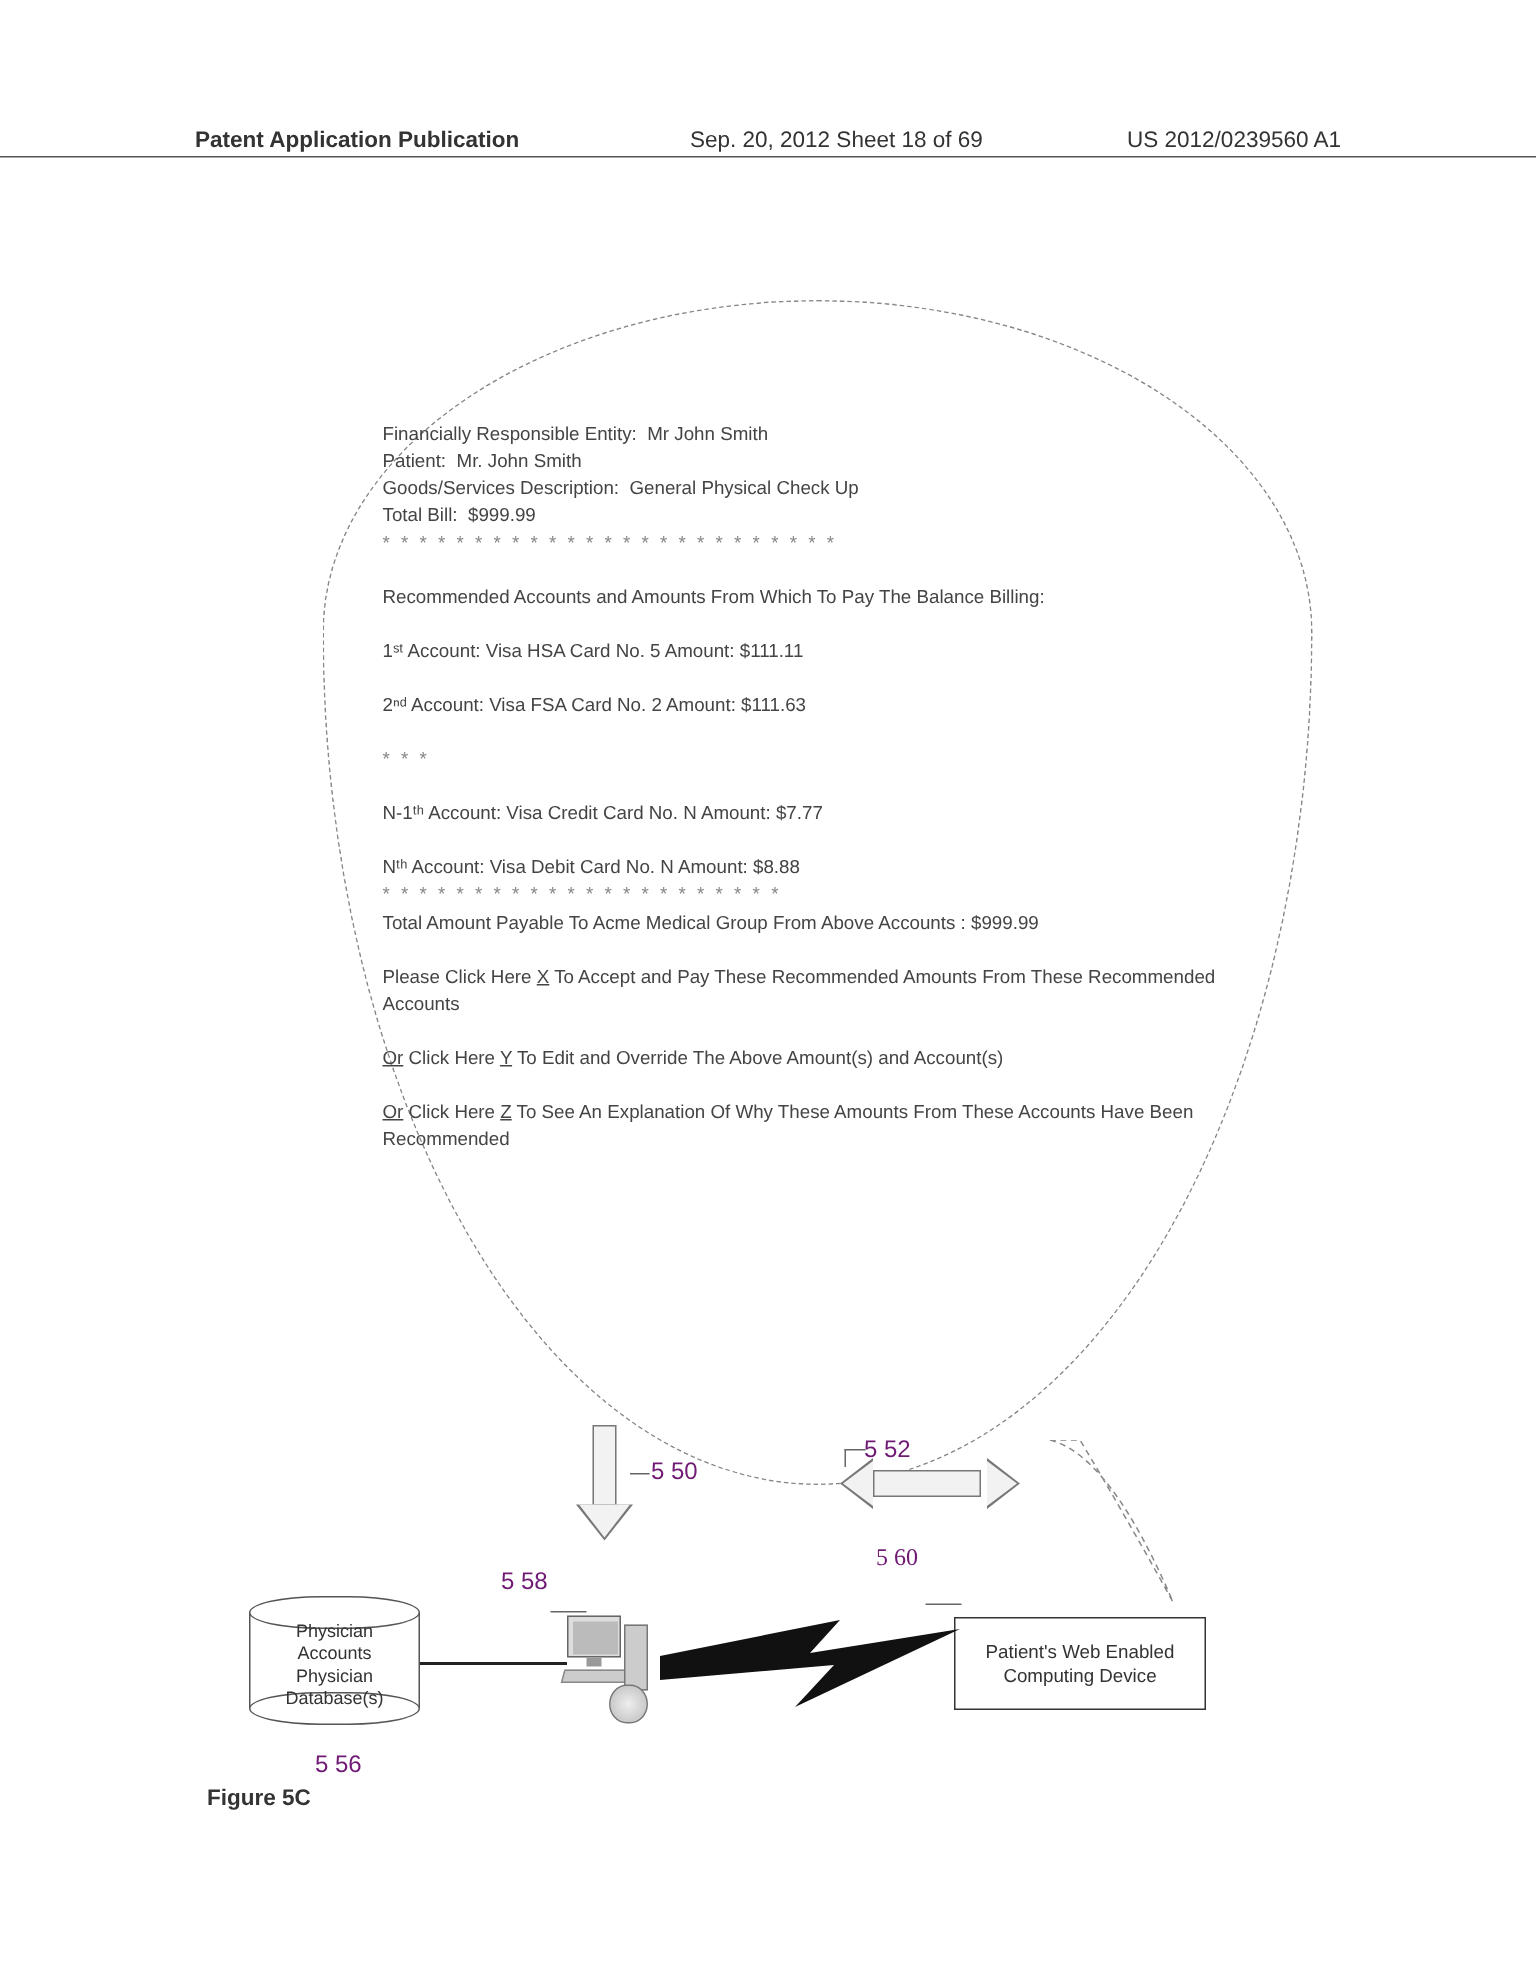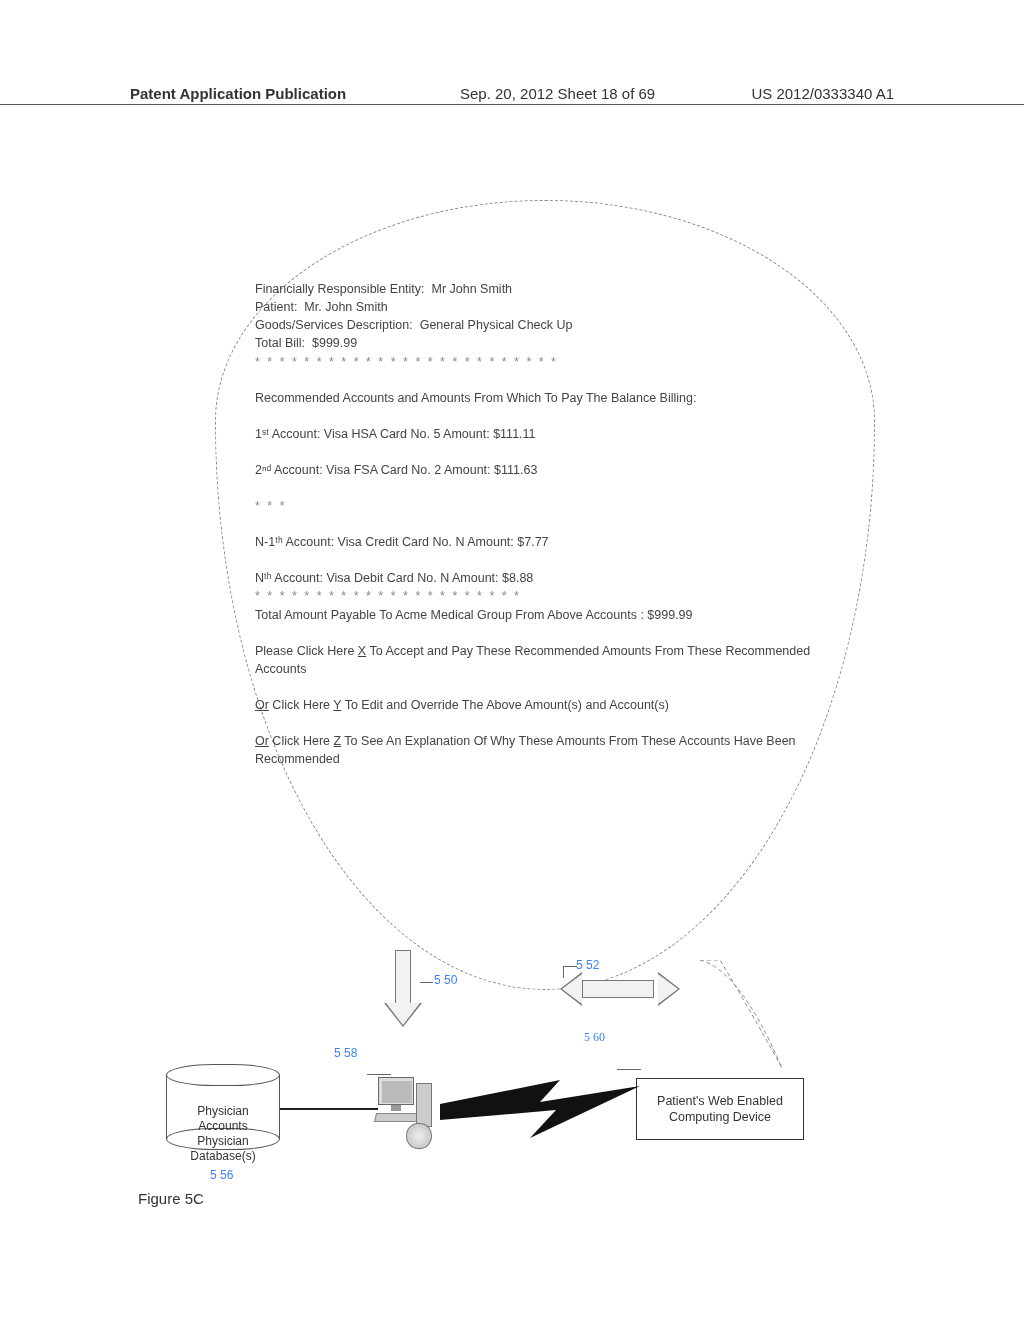--- a/index.html
+++ b/index.html
@@ -108,22 +108,22 @@
   }
   .dbl-arrow .head-r-inner {
     position: absolute; right: 2px; top: 2px; width: 0; height: 0;
     border-top: 15px solid transparent;
     border-bottom: 15px solid transparent;
     border-left: 20px solid #f2f2f2;
   }
 
   .ref-label {
     position: absolute;
-    font-size: 12px;
-    color: #3b82f6;
+    font-size: 16px;
+    color: #701a75;
   }
   .ref-550 { top: 973px; left: 434px; }
   .ref-552 { top: 958px; left: 576px; }
   .ref-558 { top: 1046px; left: 334px; }
   .ref-560 { top: 1030px; left: 584px; font-family: Liberation Serif, serif; }
   .ref-556 { top: 1168px; left: 210px; }
 
   
   .leader { position: absolute; background: #666; }
   .l550 { top: 982px; left: 420px; width: 13px; height: 1px; }
@@ -154,21 +154,20 @@
     border-left: 1px solid #555; border-right: 1px solid #555;
     background: #fff;
   }
   .db .top { top: 0; z-index: 2; }
   .db .bot { top: 64px; z-index: 0; }
   .db .txt {
     position: absolute;
     top: 16px; left: 0; width: 114px;
     font-size: 12px; text-align: center; line-height: 1.25;
     z-index: 3;
-    margin-top: 24px;
   }
 
   
   .server {
     position: absolute;
     top: 1077px;
     left: 378px;
     width: 60px;
     height: 70px;
   }
@@ -234,30 +233,30 @@
     width: 100px;
     height: 120px;
   }
   .tail svg { width:100%; height:100%; }
 
   .fig-label {
     position: absolute;
     top: 1190px;
     left: 138px;
     font-size: 15px;
-    font-weight: normal;
+    font-weight: bold;
   }
 </style>
 </head>
 <body>
 
 <div class="header-line">
   <span class="header-left">Patent Application Publication</span>
   <span class="header-center">Sep. 20, 2012  Sheet 18 of 69</span>
-  <span class="header-right">US 2012/0333340 A1</span>
+  <span class="header-right">US 2012/0239560 A1</span>
 </div>
 <div class="header-rule"></div>
 
 <div class="bubble"></div>
 
 <div class="bubble-content">
   <p>
     <span>Financially Responsible Entity:</span>
     &nbsp;<span>Mr John Smith</span>
   </p>

